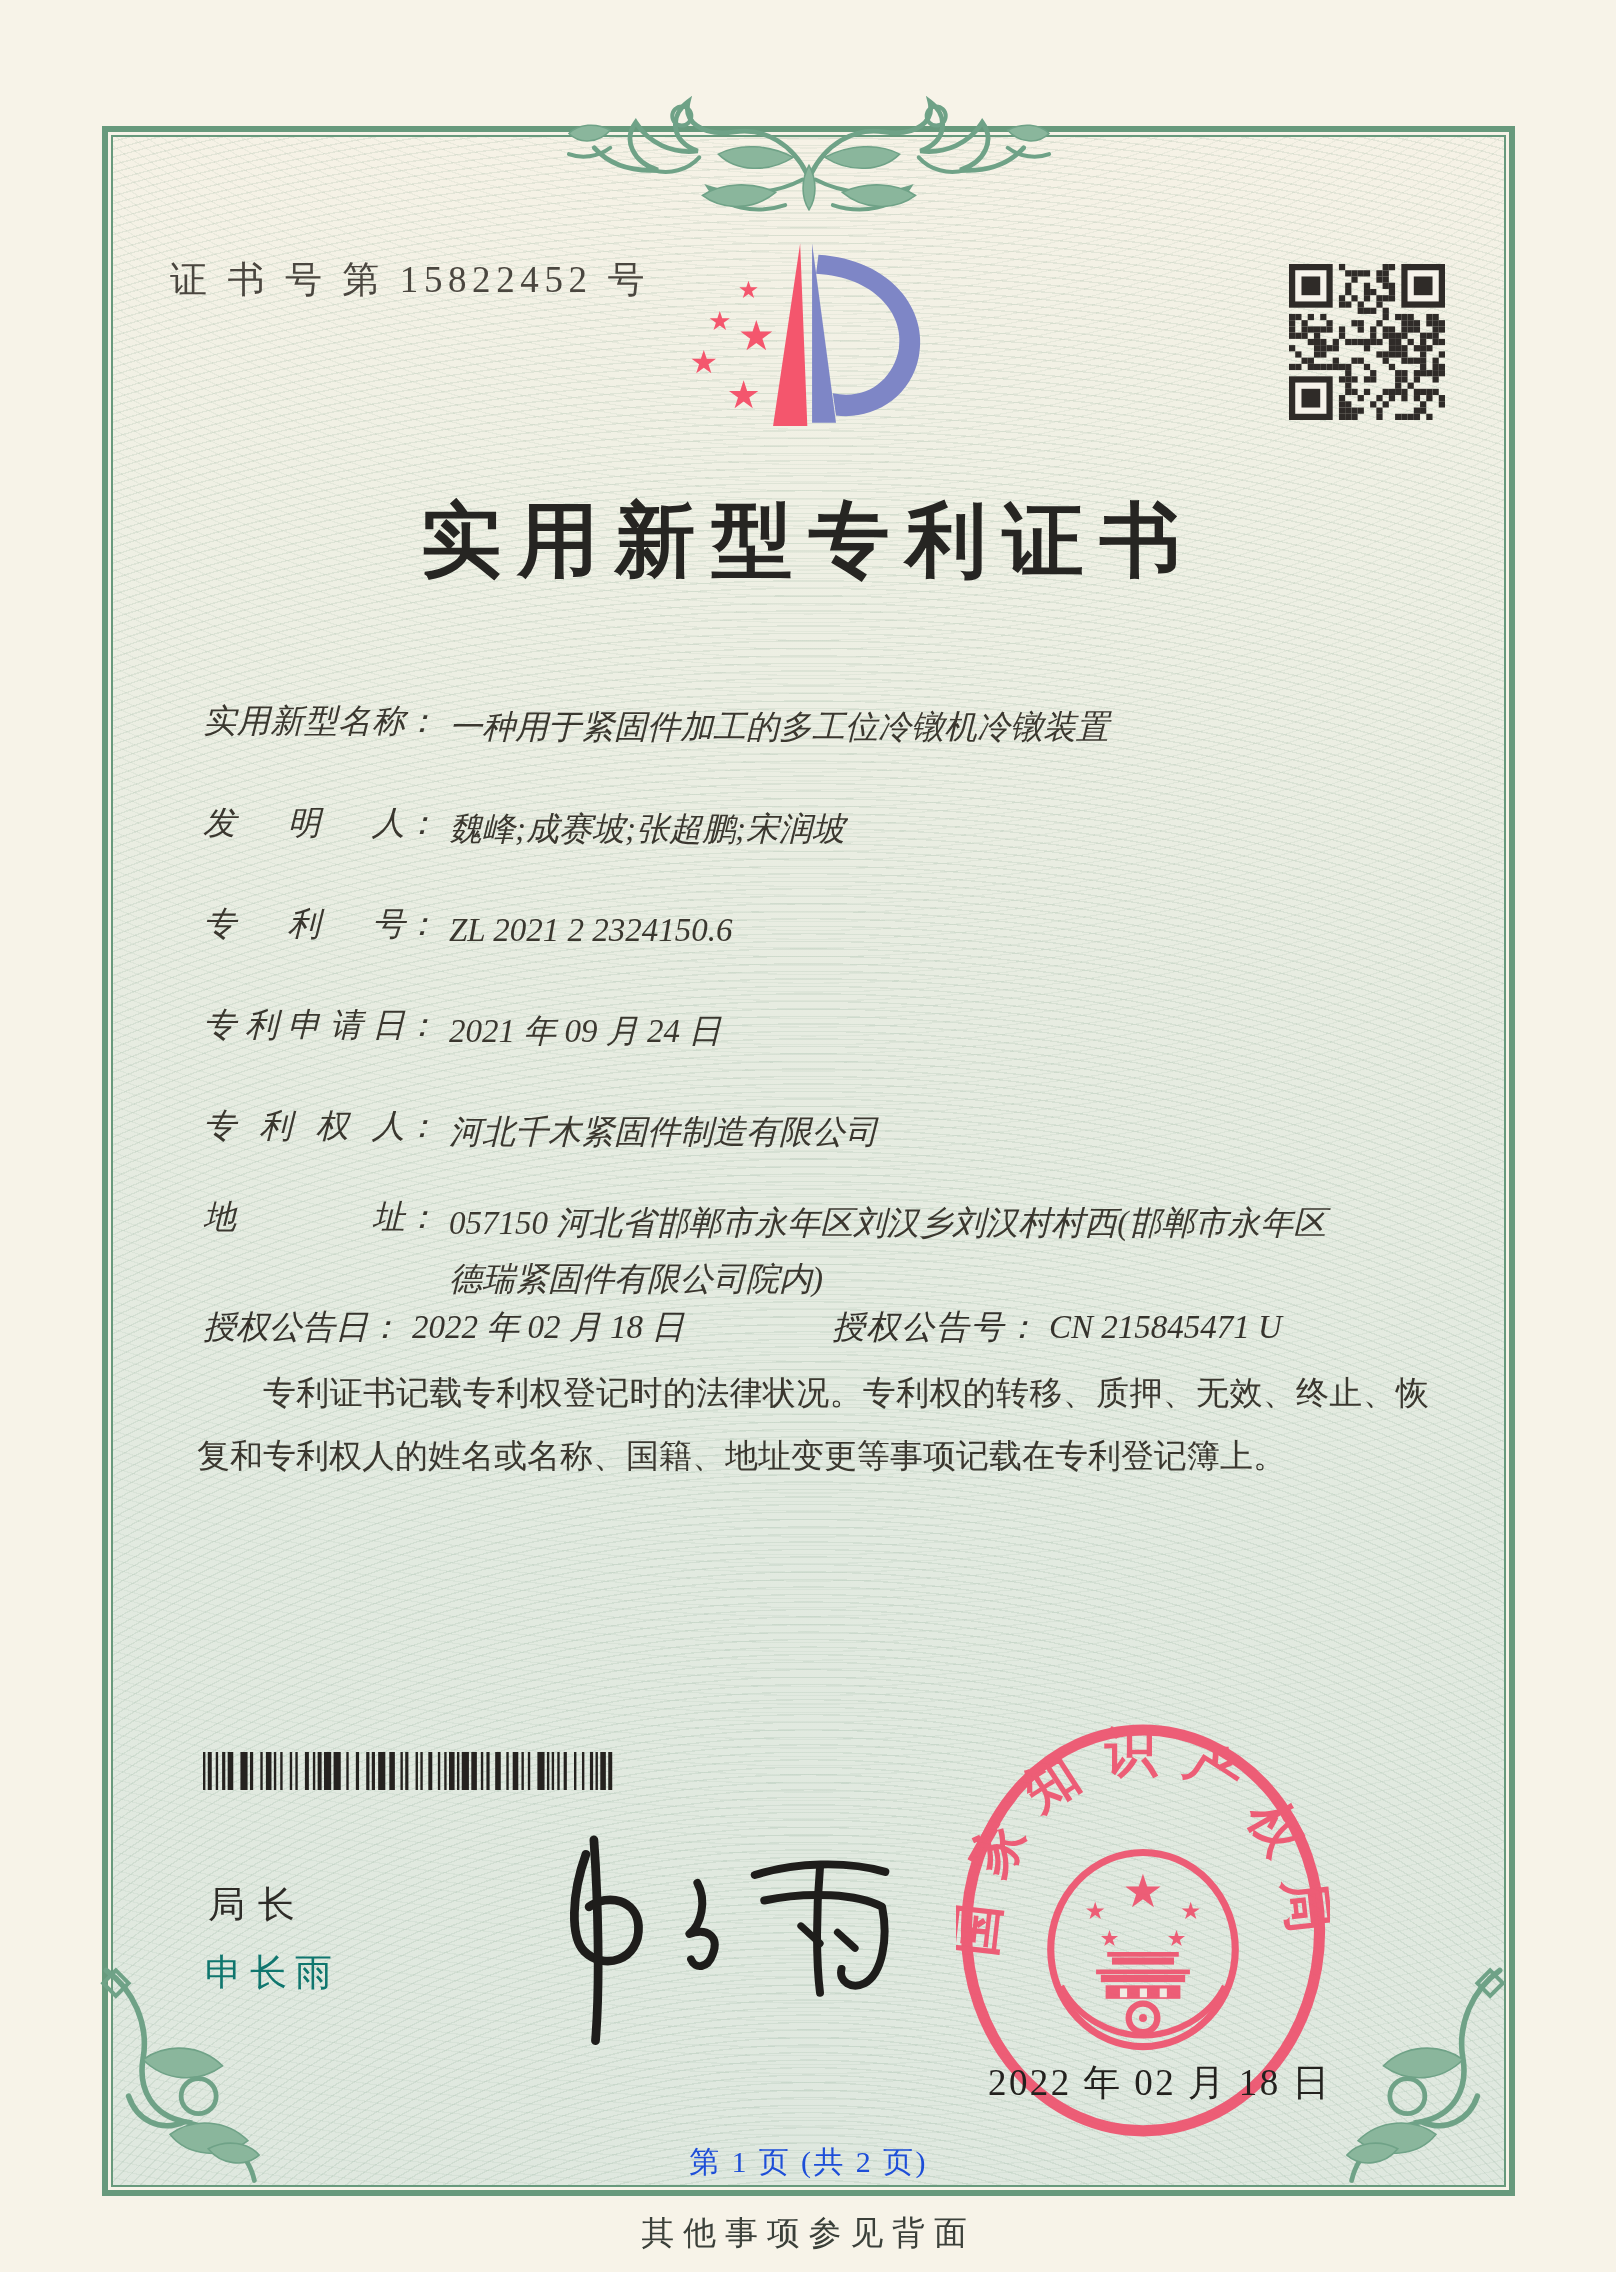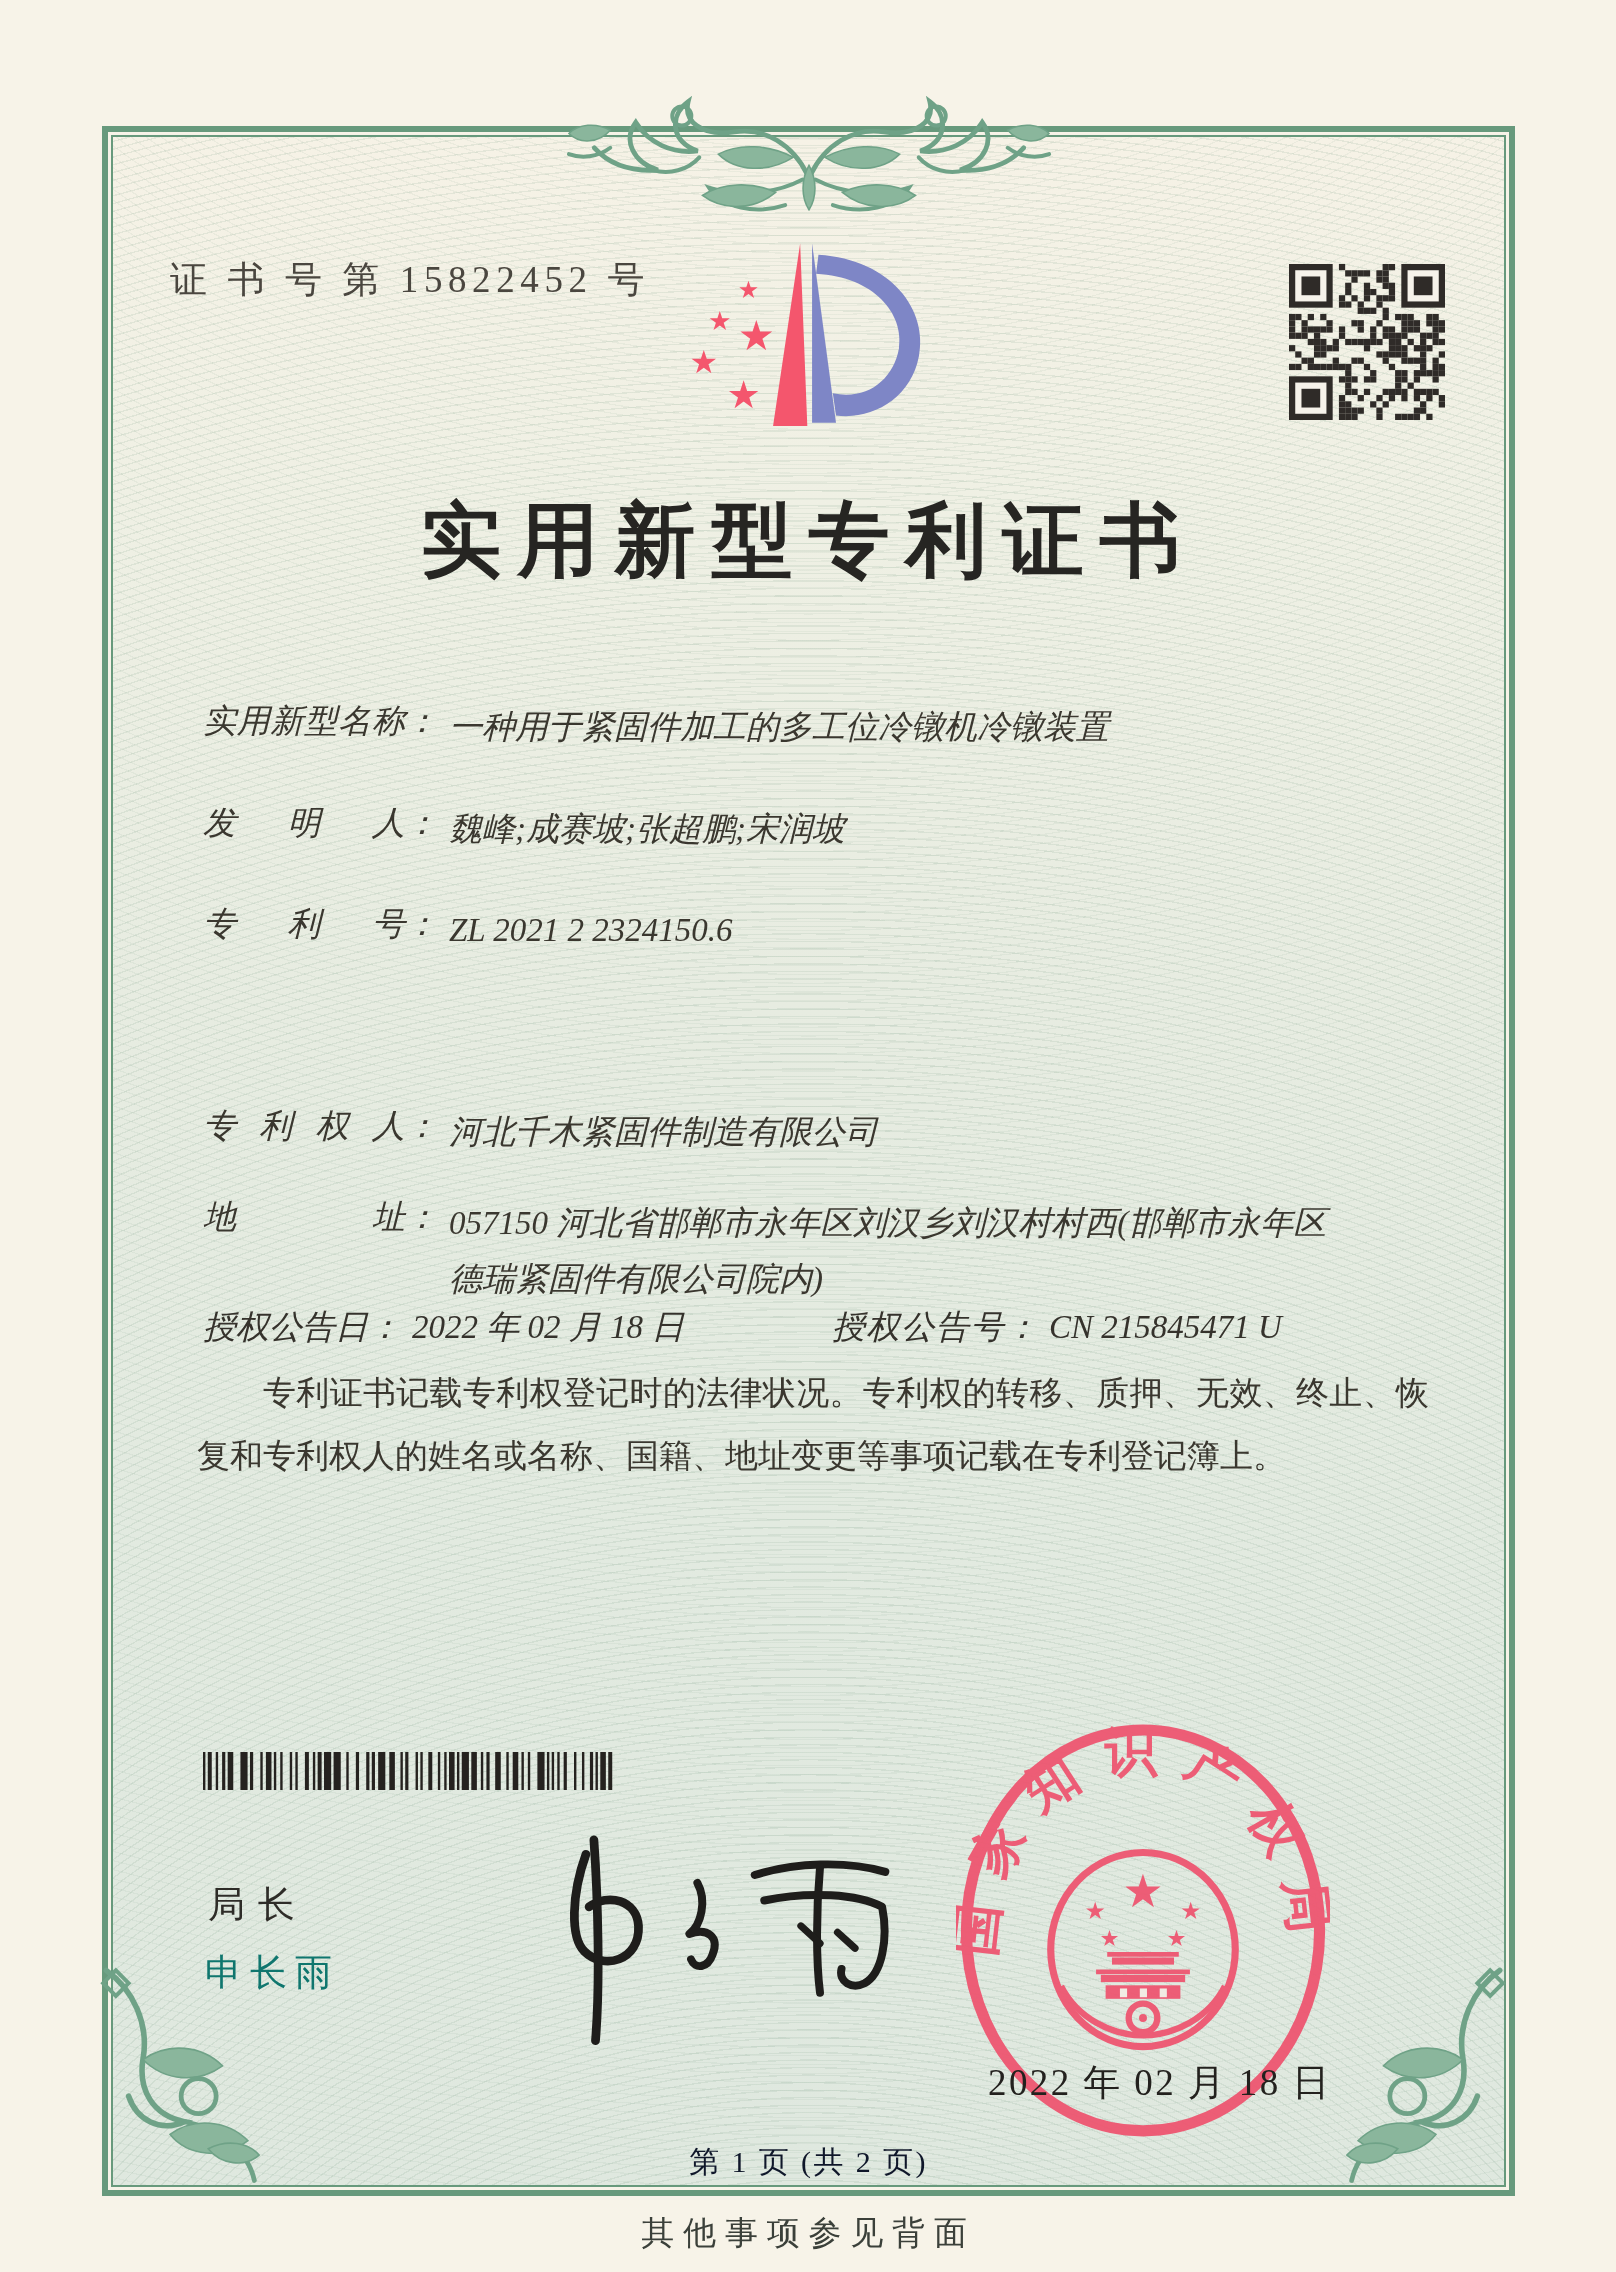--- a/index.html
+++ b/index.html
@@ -37,21 +37,21 @@
   .f-label{display:inline-block;width:202px;text-align:justify;text-align-last:justify;vertical-align:top;color:#3a372f;}
   .f-colon{display:inline-block;vertical-align:top;color:#3a372f;margin-right:11px;}
   .f-value{display:inline-block;vertical-align:top;max-width:939px;color:#3a372f;line-height:1.7;}
   .grant-right{position:absolute;left:629px;top:0;white-space:nowrap;text-align:center;}
   .grant-right .f-label2{letter-spacing:1.6px;}
   .paras{position:absolute;left:197px;top:1362px;width:1232px;font-size:33px;line-height:1.92;text-align:justify;color:#3a372f;}
   .paras p{margin:0 0 11px 0;text-indent:2em;}
   .director-title{position:absolute;left:208px;top:1880px;font-size:37px;letter-spacing:12.7px;color:#2e2c28;}
   .director-name{position:absolute;left:205px;top:1948px;font-size:37px;letter-spacing:8px;color:#0f766e;}
   .seal-date{position:absolute;left:988px;top:2058px;font-size:37px;letter-spacing:2.4px;color:#23211e;z-index:6;}
-  .page-indicator{position:absolute;left:0;top:2142px;width:100%;text-align:center;font-size:30px;letter-spacing:2.4px;color:#0f172a;}
+  .page-indicator{position:absolute;left:0;top:2142px;width:100%;text-align:center;font-size:30px;letter-spacing:2.4px;color:#1d4ed8;}
   .footer-note{position:absolute;left:0;top:2211px;width:100%;text-align:center;font-size:33px;letter-spacing:8.8px;color:#3b403a;}
   
   .logo{position:absolute;left:691px;top:237px;width:239px;height:201px;}
   .qr{position:absolute;left:1289px;top:264px;width:156px;height:156px;}
   .barcode{position:absolute;left:203px;top:1752px;width:414px;height:38px;}
   .signature{position:absolute;left:492px;top:1824px;width:414px;height:231px;z-index:5;}
   .seal{position:absolute;left:956px;top:1722px;width:374px;height:420px;z-index:4;opacity:.94;}
   .ornament-top{position:absolute;left:50%;top:81px;transform:translateX(-50%);width:493px;height:159px;z-index:3;}
   .corner{position:absolute;width:191px;height:239px;z-index:3;}
   .corner-left{left:92px;top:1948px;}
@@ -351,20 +351,23 @@
 
   <div class="field-row" style="top:699px">
     <span class="f-label">实用新型名称</span><span class="f-colon">：</span><span class="f-value">一种用于紧固件加工的多工位冷镦机冷镦装置</span>
   </div>
   <div class="field-row" style="top:801px">
     <span class="f-label">发明人</span><span class="f-colon">：</span><span class="f-value">魏峰;成赛坡;张超鹏;宋润坡</span>
   </div>
   <div class="field-row" style="top:902px">
     <span class="f-label">专利号</span><span class="f-colon">：</span><span class="f-value">ZL 2021 2 2324150.6</span>
   </div>
+  <div class="field-row" style="top:1003px">
+    <span class="f-label">专利申请日</span><span class="f-colon">：</span><span class="f-value">2021 年 09 月 24 日</span>
+  </div>
   <div class="field-row" style="top:1104px">
     <span class="f-label">专利权人</span><span class="f-colon">：</span><span class="f-value">河北千木紧固件制造有限公司</span>
   </div>
   <div class="field-row" style="top:1195px">
     <span class="f-label">地址</span><span class="f-colon">：</span><span class="f-value" style="max-width:907px">057150  河北省邯郸市永年区刘汉乡刘汉村村西(邯郸市永年区德瑞紧固件有限公司院内)</span>
   </div>
   <div class="field-row" style="top:1305px">
     <span>授权公告日</span><span>：</span><span style="margin-left:11px">2022 年 02 月 18 日</span>
     <span class="grant-right">
       <span class="f-label2">授权公告号</span><span>：</span><span style="margin-left:11px">CN 215845471 U</span>

